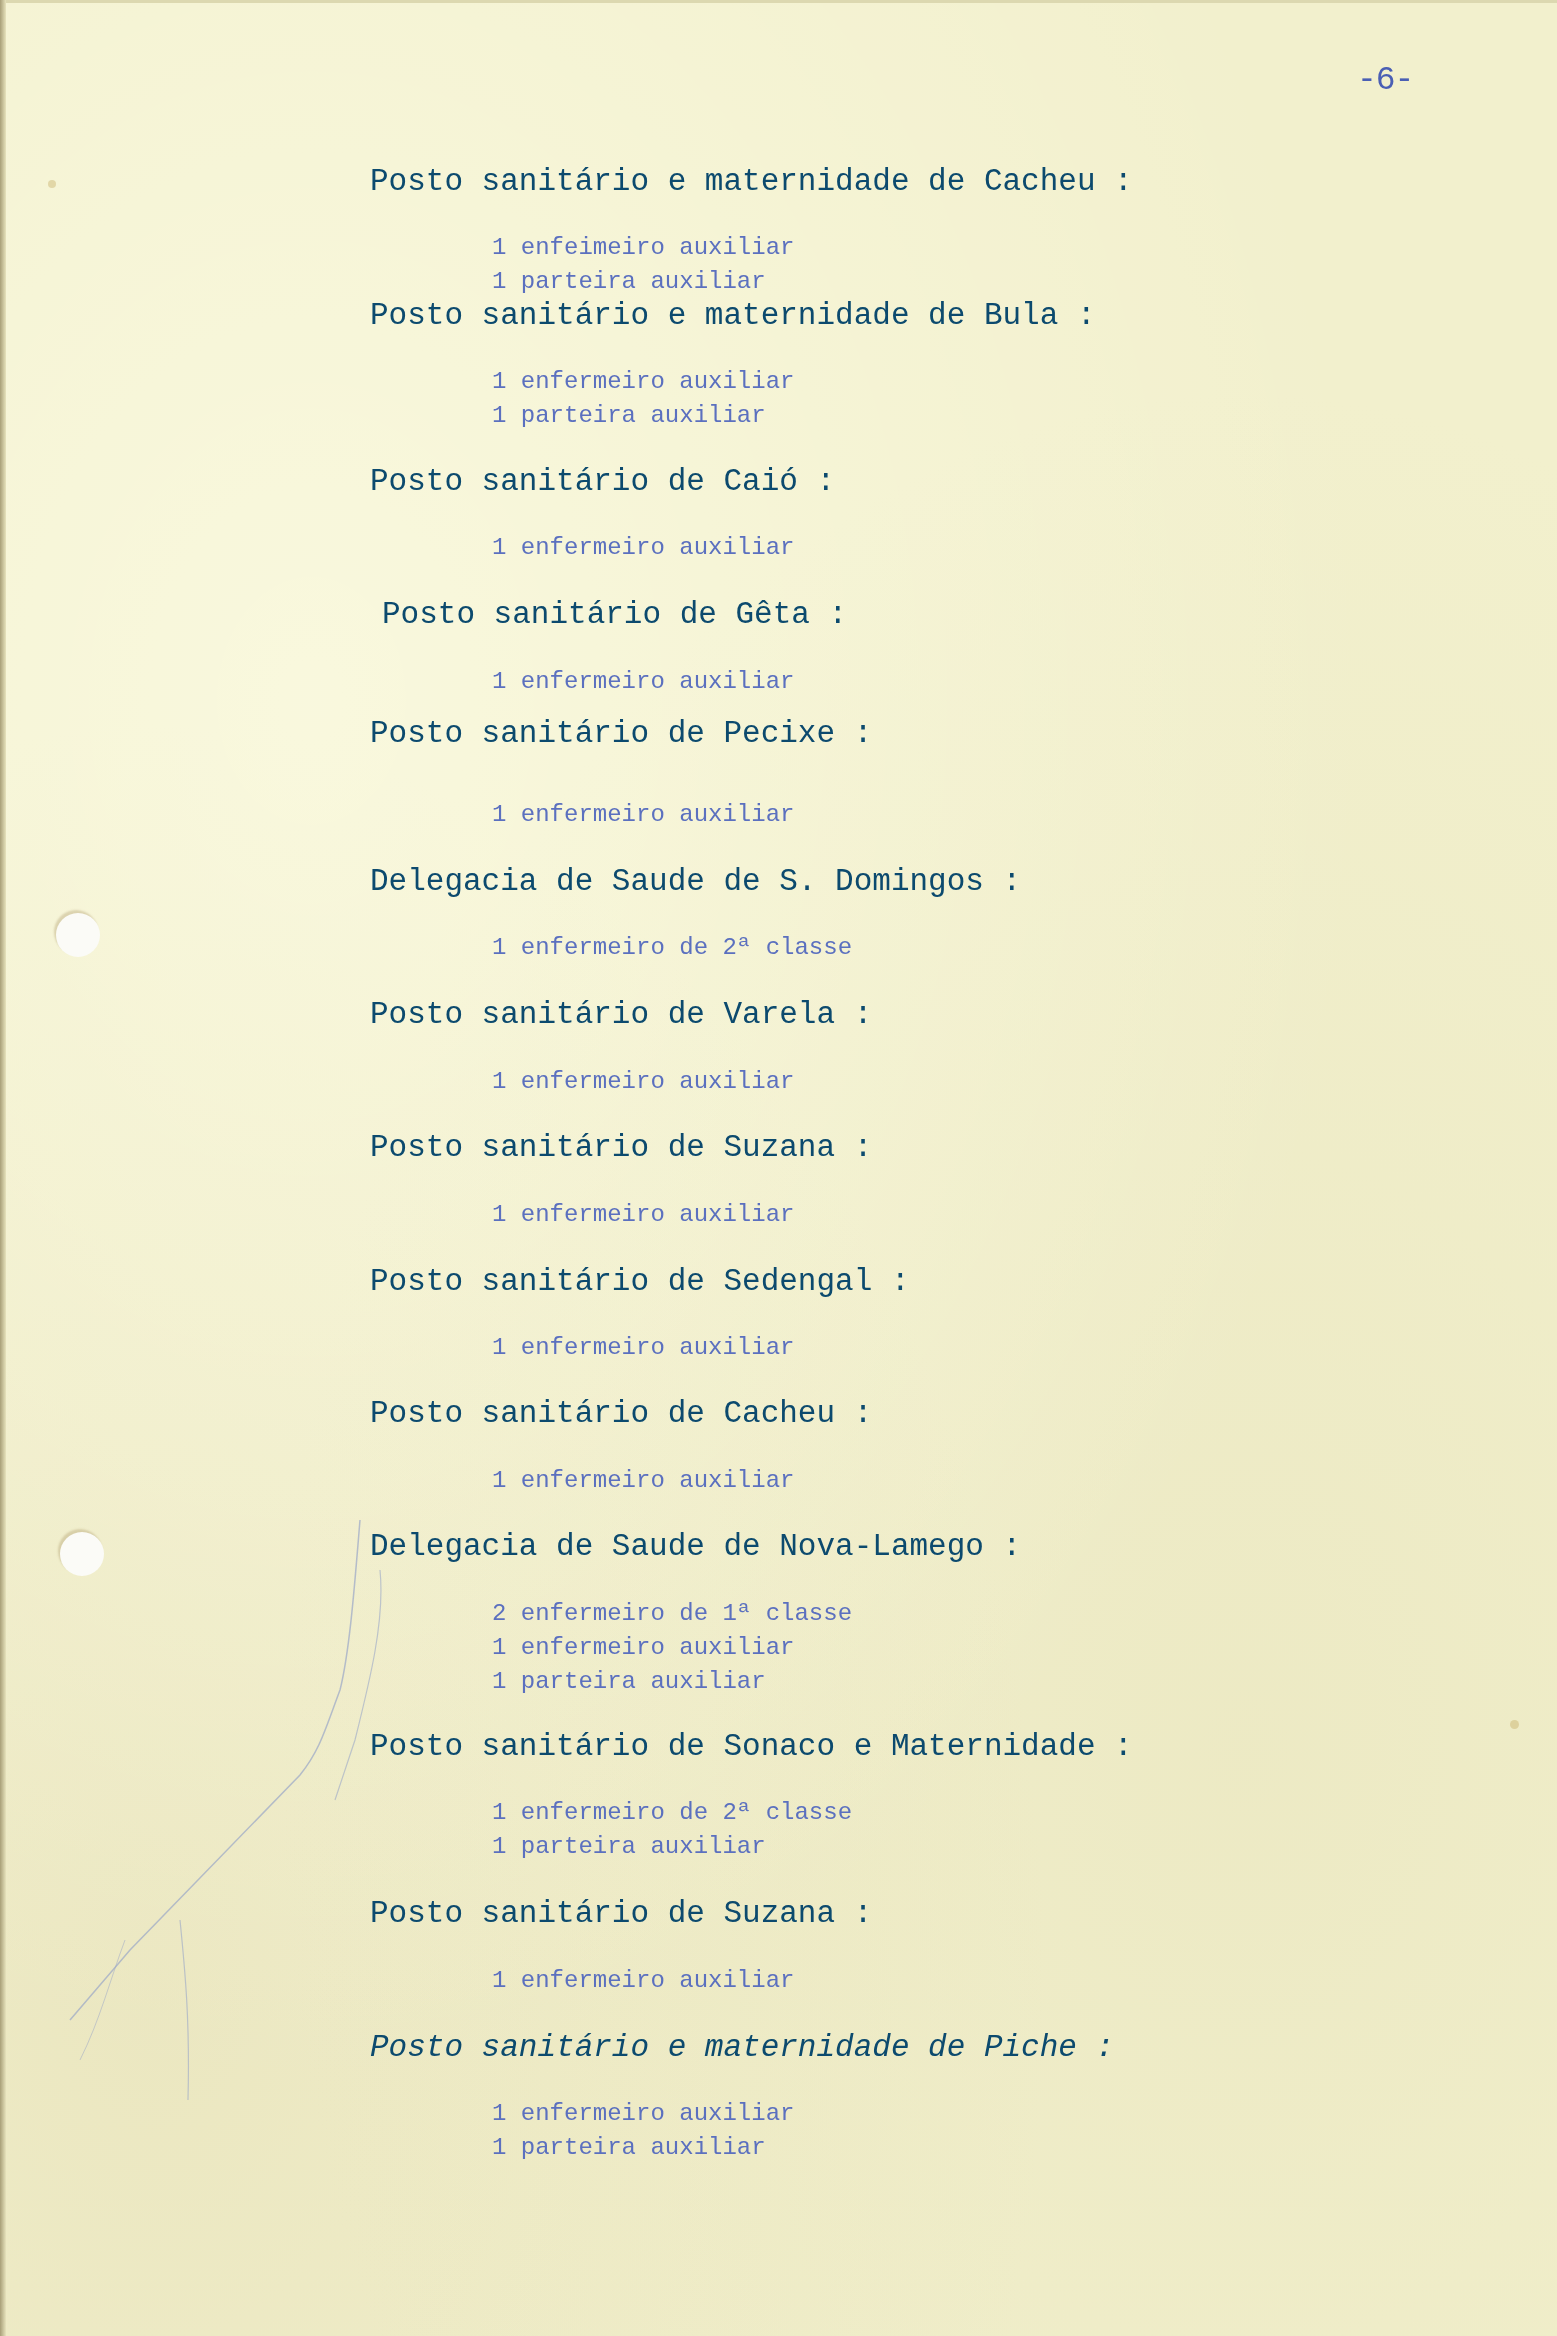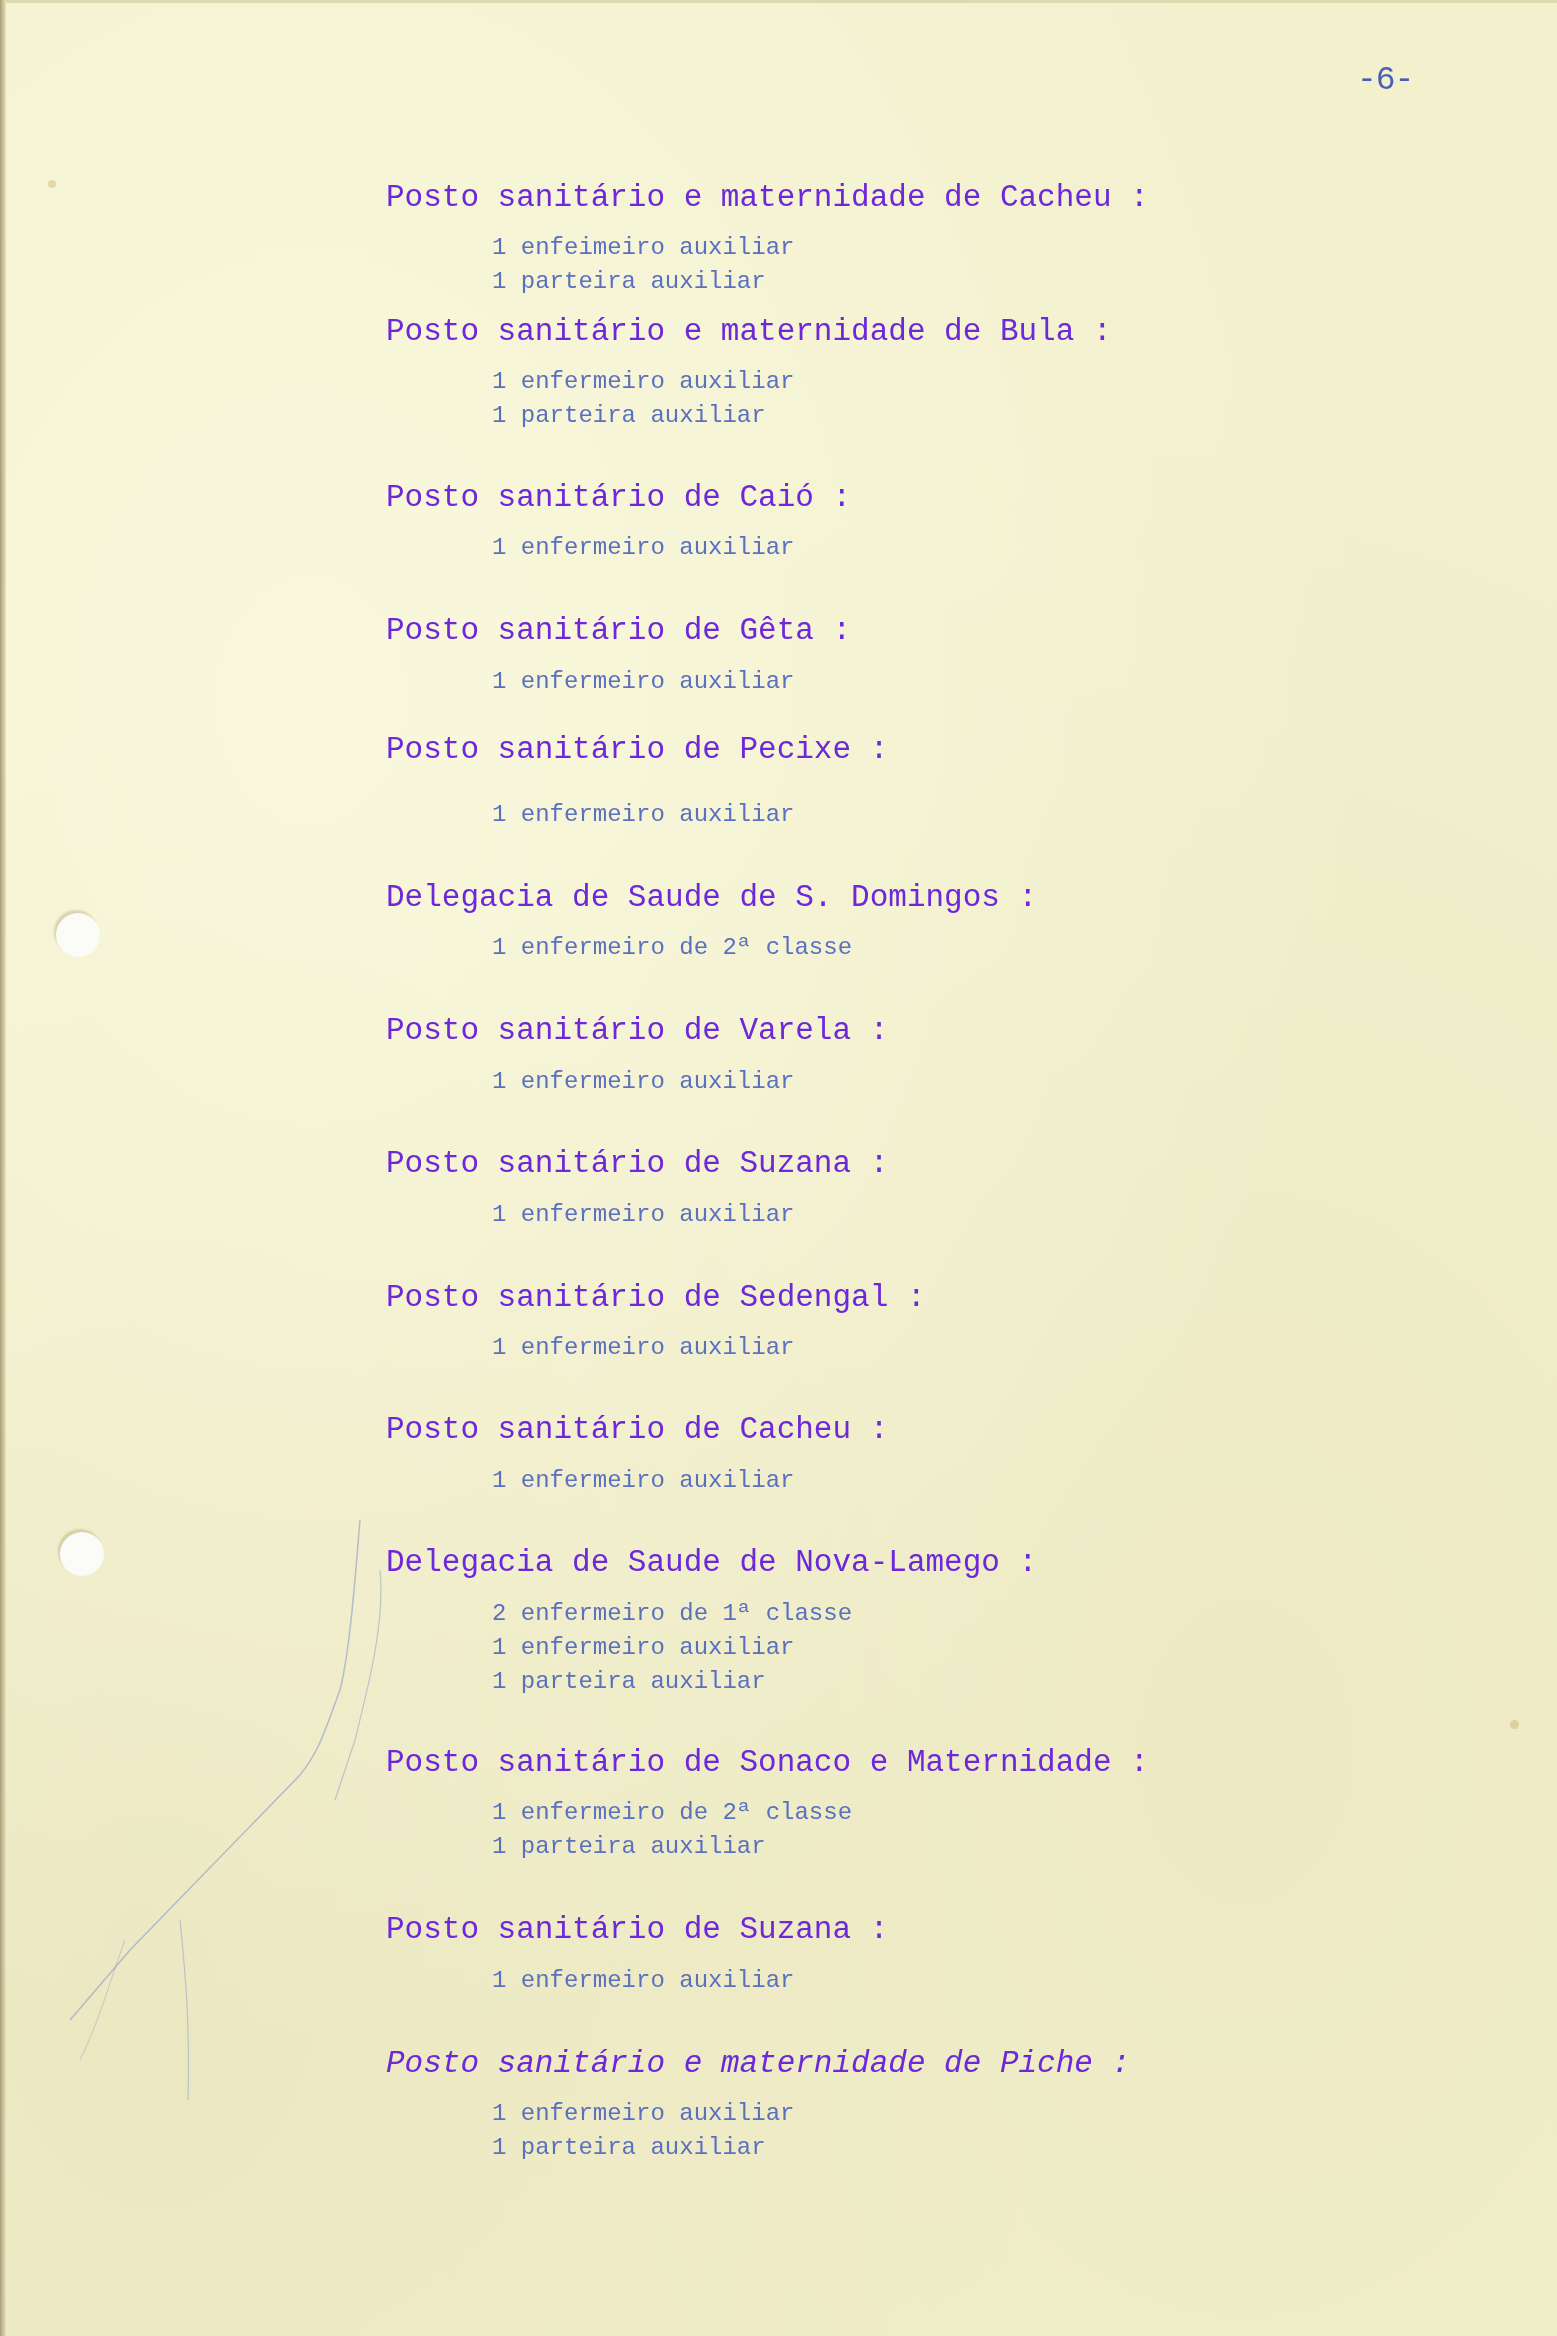--- a/index.html
+++ b/index.html
@@ -48,22 +48,22 @@
     .content {
       position: absolute;
       left: 370px;
       top: 165px;
       width: 1000px;
     }
     .section-heading {
       font-size: 31px;
       line-height: 34px;
       white-space: pre;
-      margin: 16px;
-      color: #6d28d9;
+      margin: 0;
+      color: #0c4a6e;
     }
     .staff-list {
       margin: 0;
       padding: 0 0 0 122px;
       list-style: none;
     }
     .staff-item {
       font-size: 24px;
       line-height: 34px;
       white-space: pre;
@@ -108,21 +108,21 @@
     </ul>
     <div class="section-heading" style="position: absolute; top: 134px; left: 0px;">Posto sanitário e maternidade de Bula :</div>
     <ul class="staff-list" style="position: absolute; top: 200px; left: 0px;">
       <li class="staff-item">1 enfermeiro auxiliar</li>
       <li class="staff-item">1 parteira auxiliar</li>
     </ul>
     <div class="section-heading" style="position: absolute; top: 300px; left: 0px;">Posto sanitário de Caió :</div>
     <ul class="staff-list" style="position: absolute; top: 366px; left: 0px;">
       <li class="staff-item">1 enfermeiro auxiliar</li>
     </ul>
-    <div class="section-heading" style="position: absolute; top: 433px; left: 0px; text-align: right;">Posto sanitário de Gêta :</div>
+    <div class="section-heading" style="position: absolute; top: 433px; left: 12px; text-align: right;">Posto sanitário de Gêta :</div>
     <ul class="staff-list" style="position: absolute; top: 500px; left: 0px;">
       <li class="staff-item">1 enfermeiro auxiliar</li>
     </ul>
     <div class="section-heading" style="position: absolute; top: 552px; left: 0px;">Posto sanitário de Pecixe :</div>
     <ul class="staff-list" style="position: absolute; top: 633px; left: 0px;">
       <li class="staff-item">1 enfermeiro auxiliar</li>
     </ul>
     <div class="section-heading" style="position: absolute; top: 700px; left: 0px;">Delegacia de Saude de S. Domingos :</div>
     <ul class="staff-list" style="position: absolute; top: 766px; left: 0px;">
       <li class="staff-item">1 enfermeiro de 2ª classe</li>

